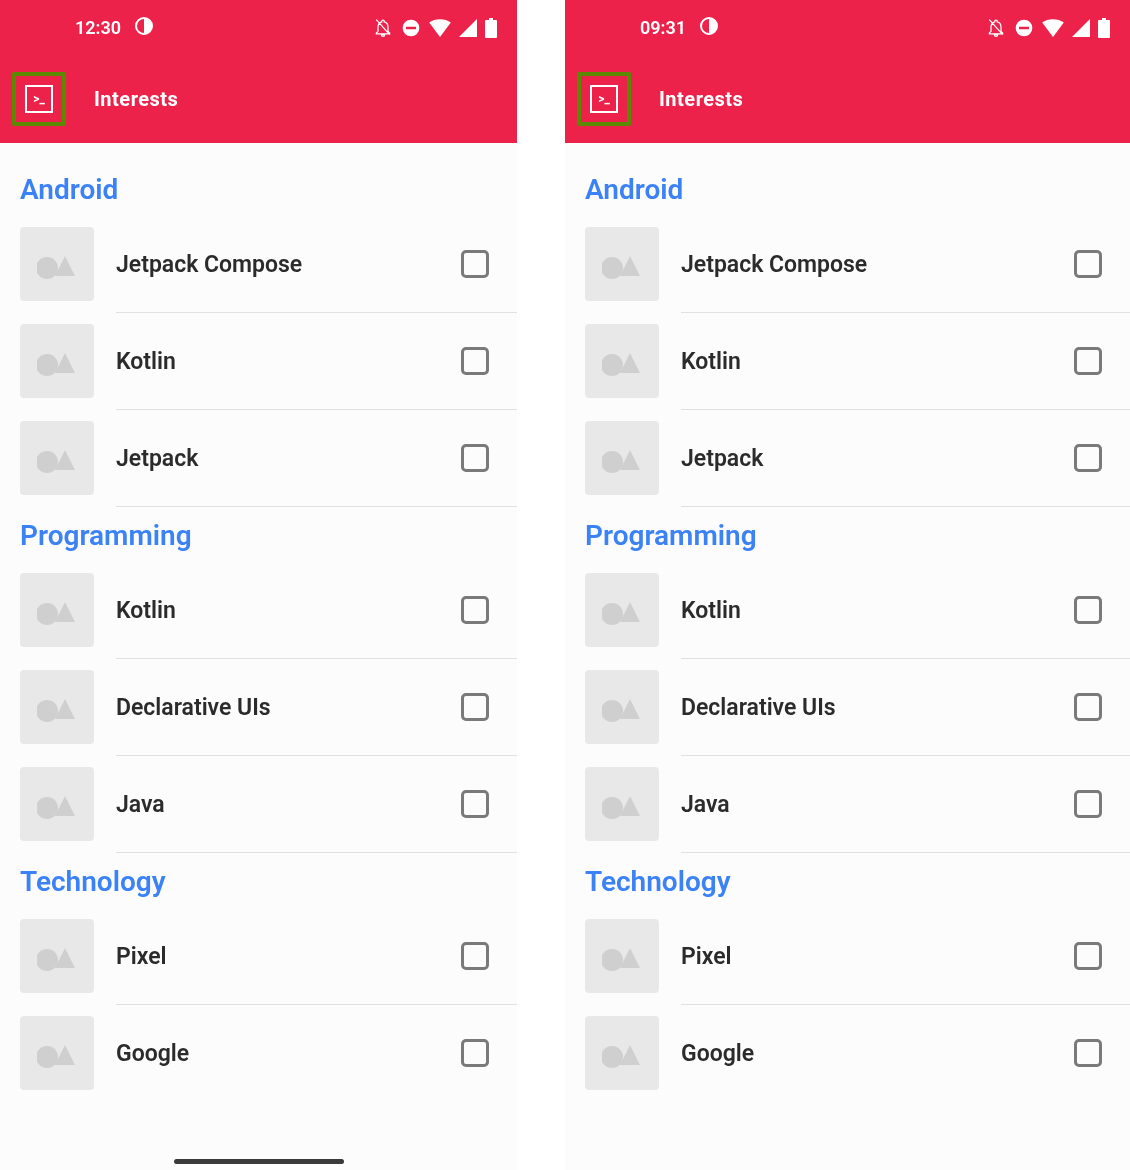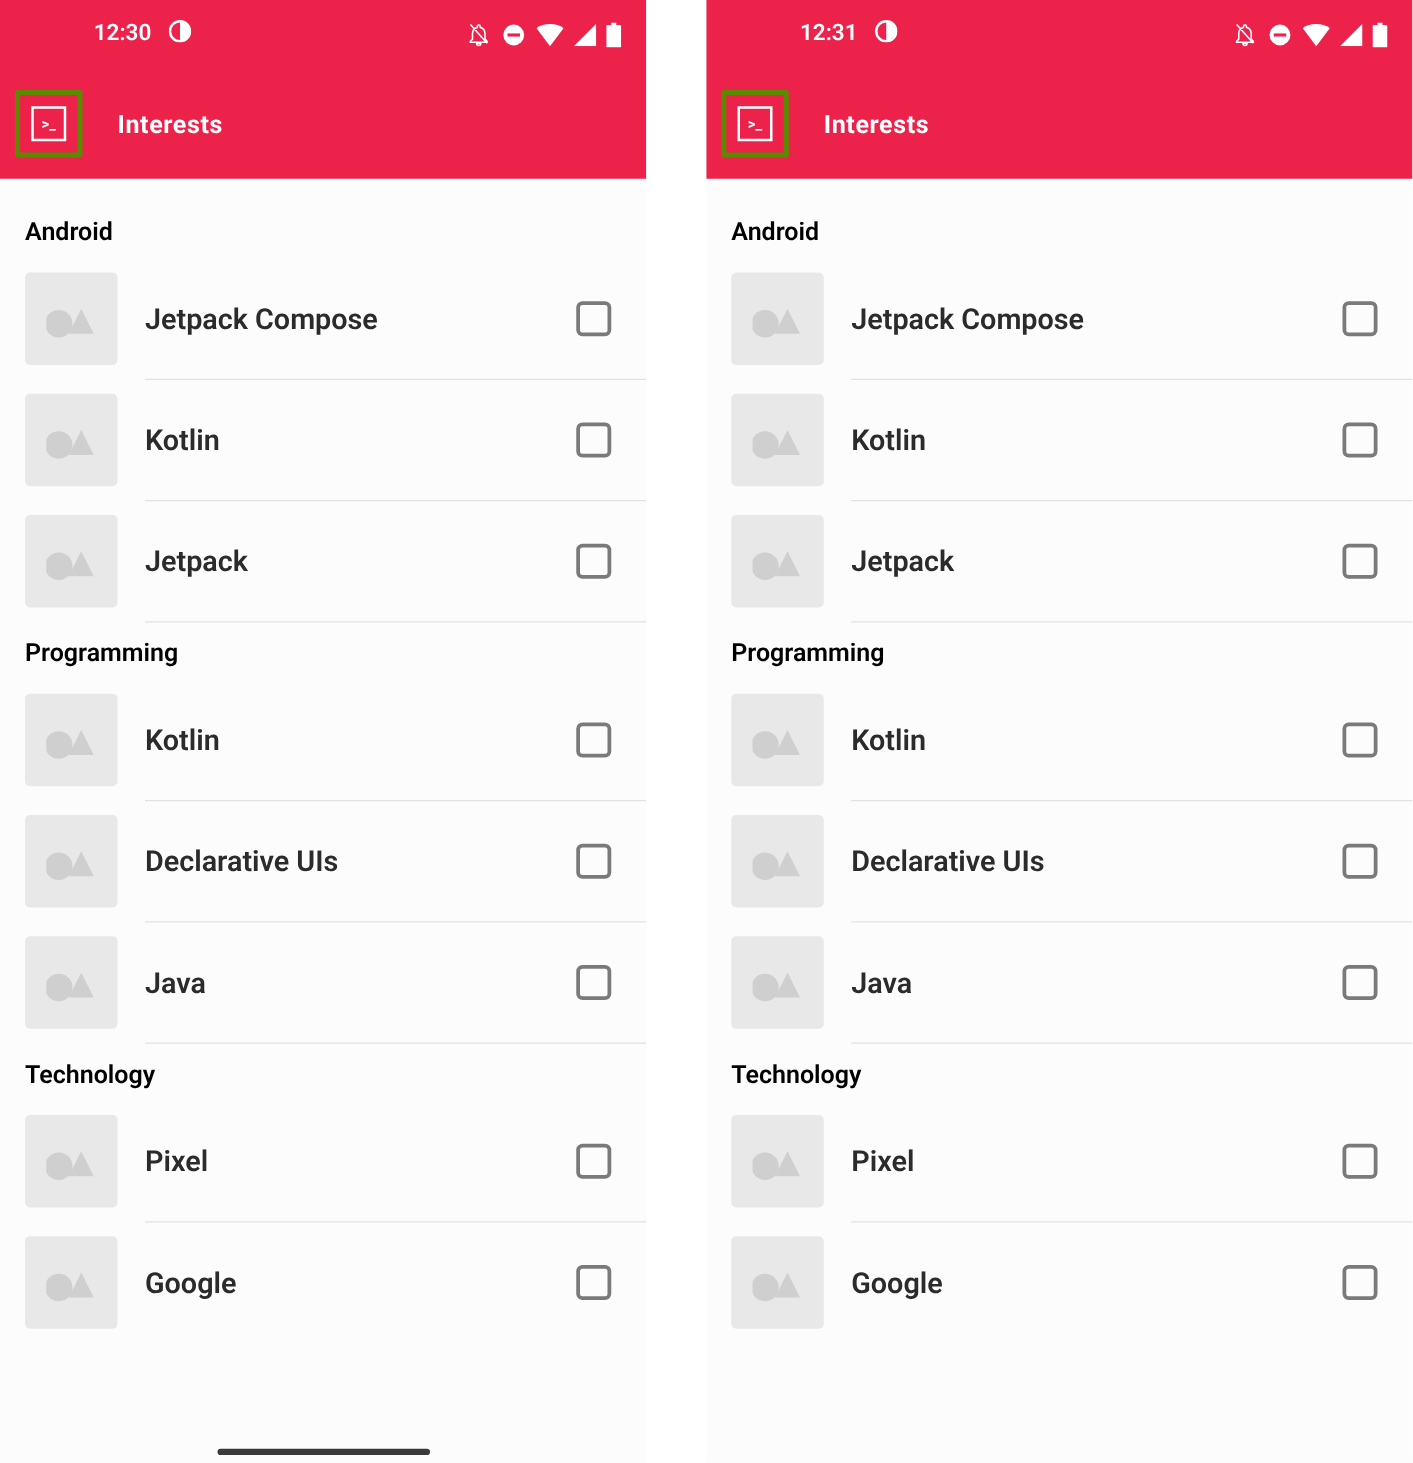--- a/index.html
+++ b/index.html
@@ -67,23 +67,23 @@
   .app-title {
     font-size: 20px;
     font-weight: 700;
     letter-spacing: 0.5px;
   }
   
   .content {
     padding: 18px 0 0 0;
   }
   .section-title {
-    font-size: 20px;
+    font-size: 28px;
     font-weight: 600;
-    color: #000000;
+    color: #3b82f6;
     padding: 12px 20px 10px 20px;
   }
   .row {
     display: flex;
     align-items: center;
     height: 96px;
     padding: 0 20px;
     position: relative;
   }
   .row .thumb {
@@ -276,21 +276,21 @@
       <div class="check"></div>
     </div>
   </div>
   <div class="nav-indicator"></div>
 </div>
 
 <div class="phone second">
   <div class="header">
     <div class="status-bar">
       <div class="status-left">
-        <span>12:31</span>
+        <span>09:31</span>
         <span>
           <svg width="18" height="18" viewBox="0 0 18 18">
               <circle cx="9" cy="9" r="8" fill="none" stroke="#fff" stroke-width="2"></circle>
               <path d="M9 1 A8 8 0 0 1 9 17 Z" fill="#fff"></path>
             </svg>
         </span>
       </div>
       <div class="status-right">
         <span>
           <svg width="20" height="20" viewBox="0 0 24 24" fill="#fff">

